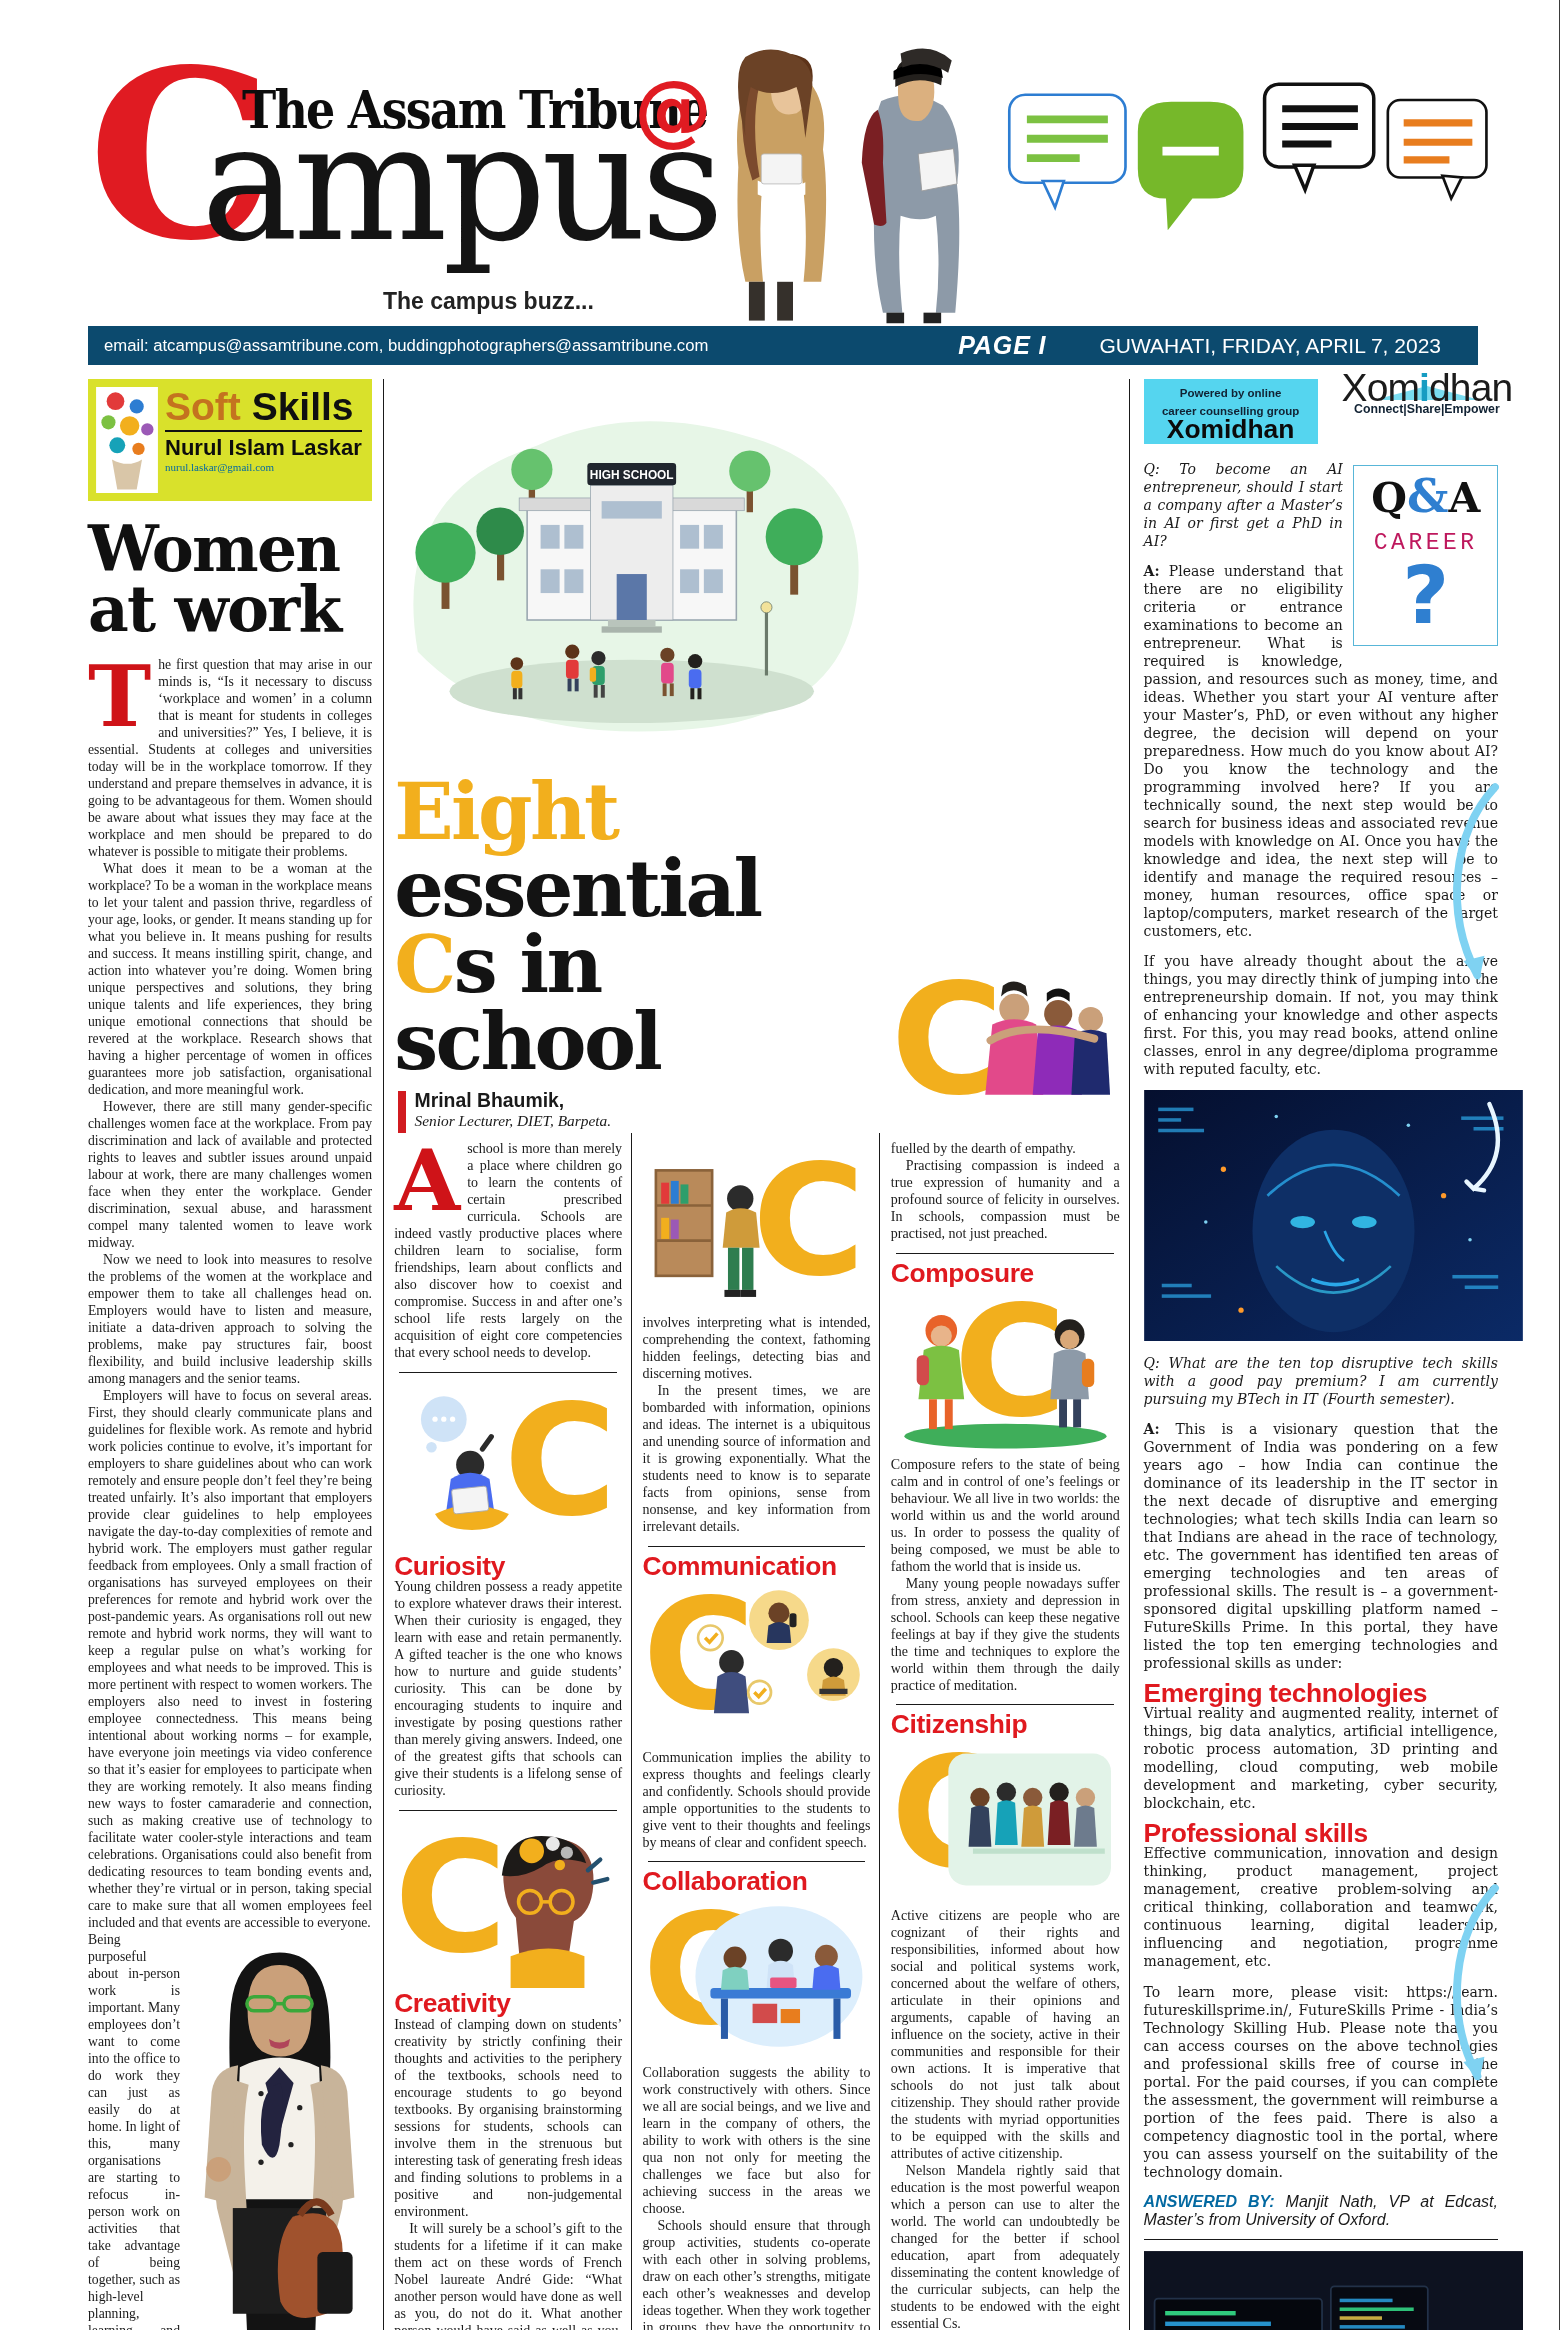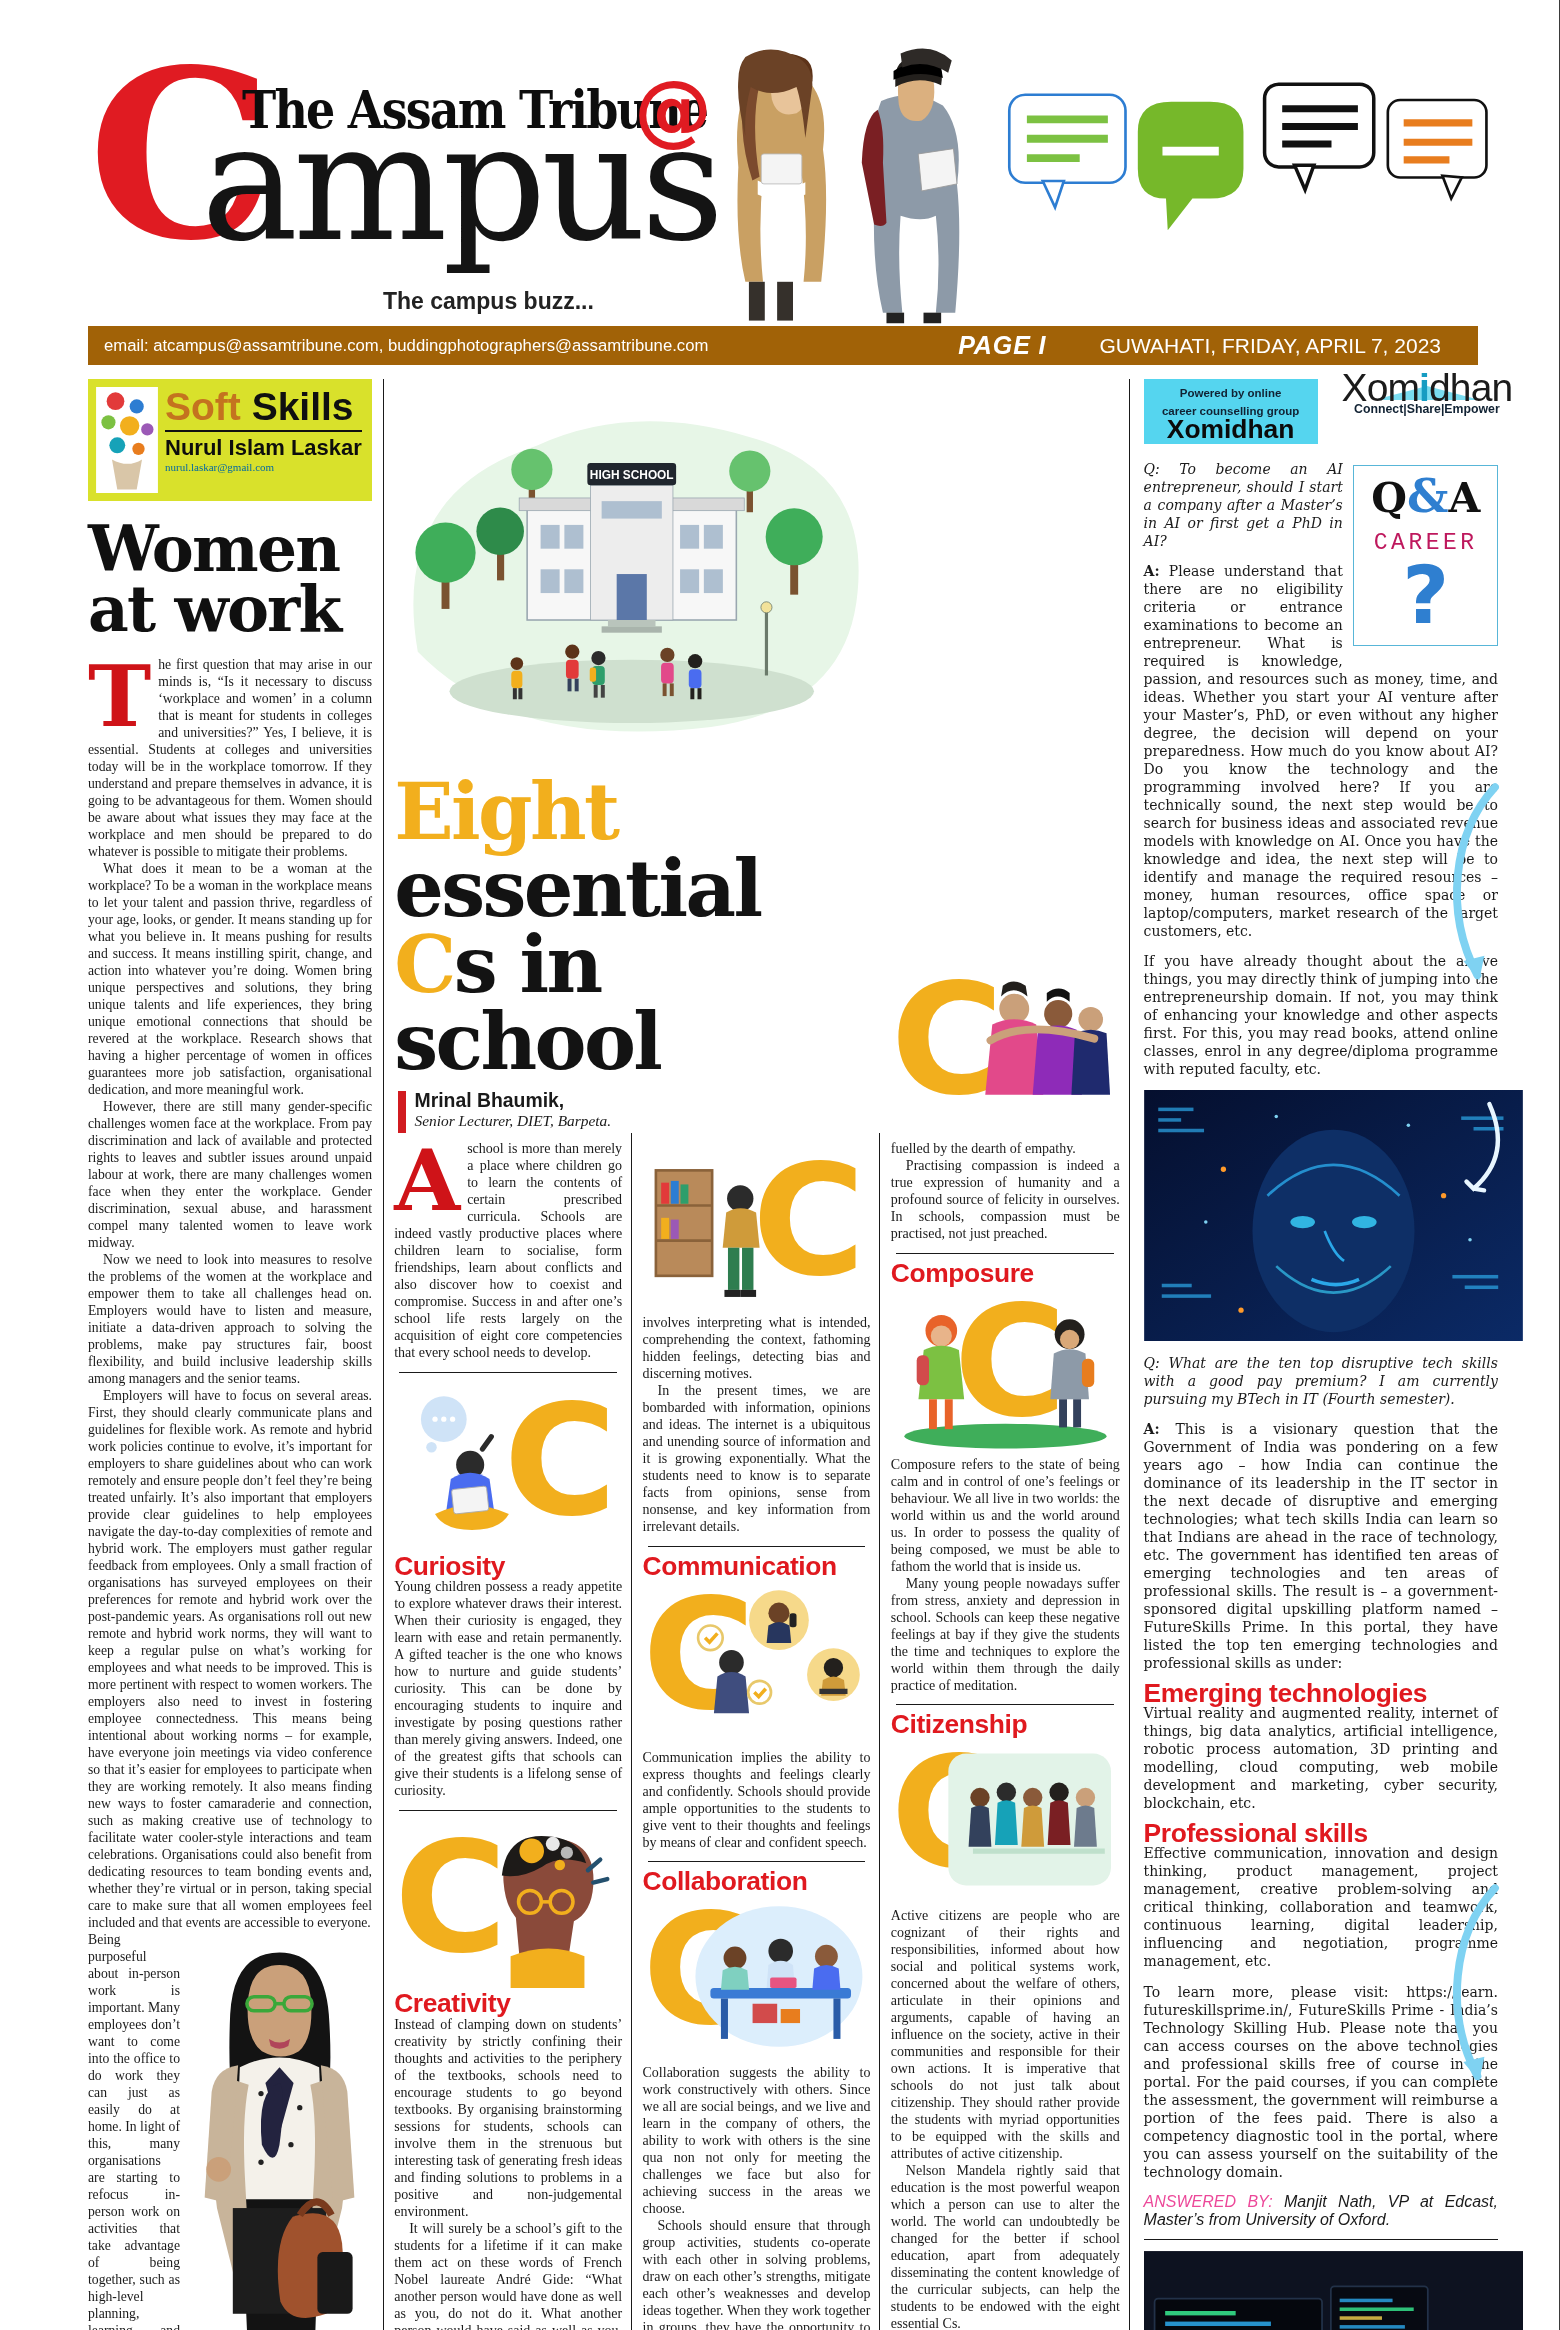--- a/index.html
+++ b/index.html
@@ -18,21 +18,21 @@
          font-size:78px;color:#e01b22;}
   .mh-ampus{position:absolute;left:113px;top:53px;font-family:"DejaVu Serif",serif;font-weight:400;
             font-size:163px;line-height:1;letter-spacing:-5.3px;color:#141414;}
   .mh-buzz{position:absolute;left:295px;top:240px;font-family:"Liberation Sans",sans-serif;
            font-weight:700;font-size:23px;color:#222;}
   .mh-students{position:absolute;left:608px;top:0;}
   .mh-bubbles{position:absolute;left:916px;top:22px;}
 
   
   .bluebar{display:flex;align-items:center;justify-content:space-between;height:39px;
-           background:#a16207;color:#fff;font-family:"Liberation Sans",sans-serif;width:1390px;}
+           background:#0c4a6e;color:#fff;font-family:"Liberation Sans",sans-serif;width:1390px;}
   .bluebar .emails{font-size:16.7px;padding-left:16px;}
   .bluebar .right{display:flex;align-items:center;gap:21px;padding-right:37px;}
   .bluebar .pagei{font-weight:700;font-style:italic;font-size:25px;letter-spacing:0.9px;}
   .bluebar .dateline{font-size:21px;margin-left:32px;}
 
   
   .main{display:flex;margin-top:14px;}
   .left-col{width:284px;flex:none;border-right:1.8px solid #1a1a1a;padding-right:10.6px;}
   .middle-col{width:745px;flex:none;border-right:1.8px solid #1a1a1a;}
   .right-col{width:352px;flex:1;padding-left:14px;position:relative;}
@@ -99,21 +99,21 @@
   .qa-career{font-family:Liberation Mono, monospace;font-size:23px;letter-spacing:3.5px;color:#be185d;
              margin-top:16px;}
   .qa-qmark{font-family:"DejaVu Sans",sans-serif;font-weight:800;font-size:81px;line-height:1;
             color:#2f7fd0;margin-top:3.5px;}
   .q-italic{font-style:italic;margin:0 0 12.3px;}
   .a-text{margin:0 0 12.3px;}
   .a-text .alabel{font-weight:700;}
   .rc-h{font-family:"Liberation Sans",sans-serif;font-weight:700;color:#e0191f;font-size:26.4px;
         margin:5.3px 0 1.8px;letter-spacing:-0.4px;}
   .answered{font-family:"Liberation Sans",sans-serif;font-style:italic;font-size:16px;margin-top:12.3px;}
-  .answered .lbl{color:#ec4899;font-weight:400;}
+  .answered .lbl{color:#0369a1;font-weight:700;}
   .rc-rule{border:none;border-top:1.3px solid #1a1a1a;margin:10.6px 0;}
   .arrow-blue{position:absolute;right:-3.5px;z-index:3;}
 </style>
 </head>
 <body>
 
 <div class="page">
  <div class="content">
 
   <header class="masthead">

